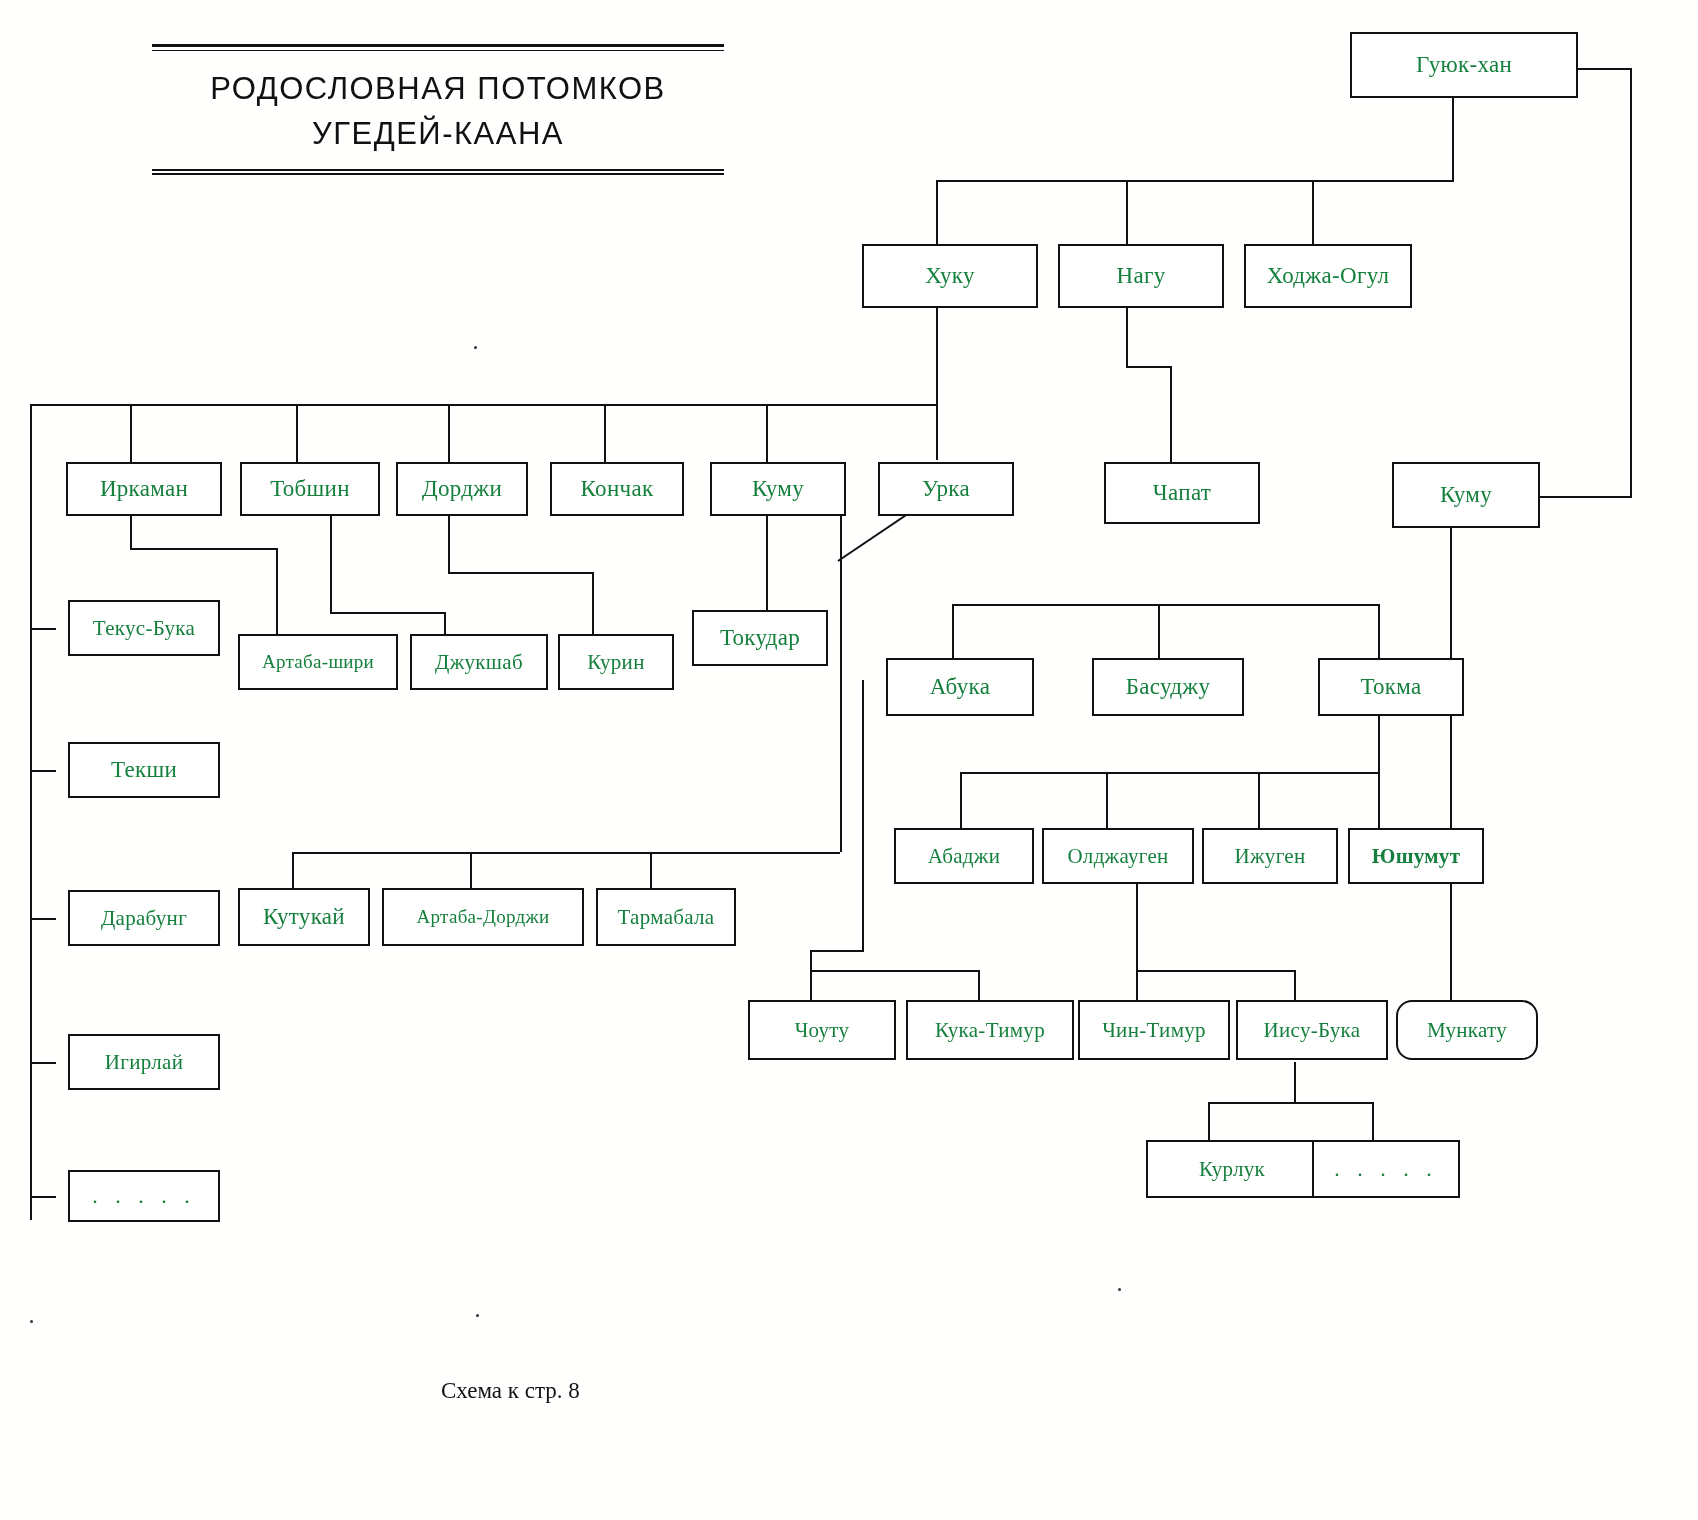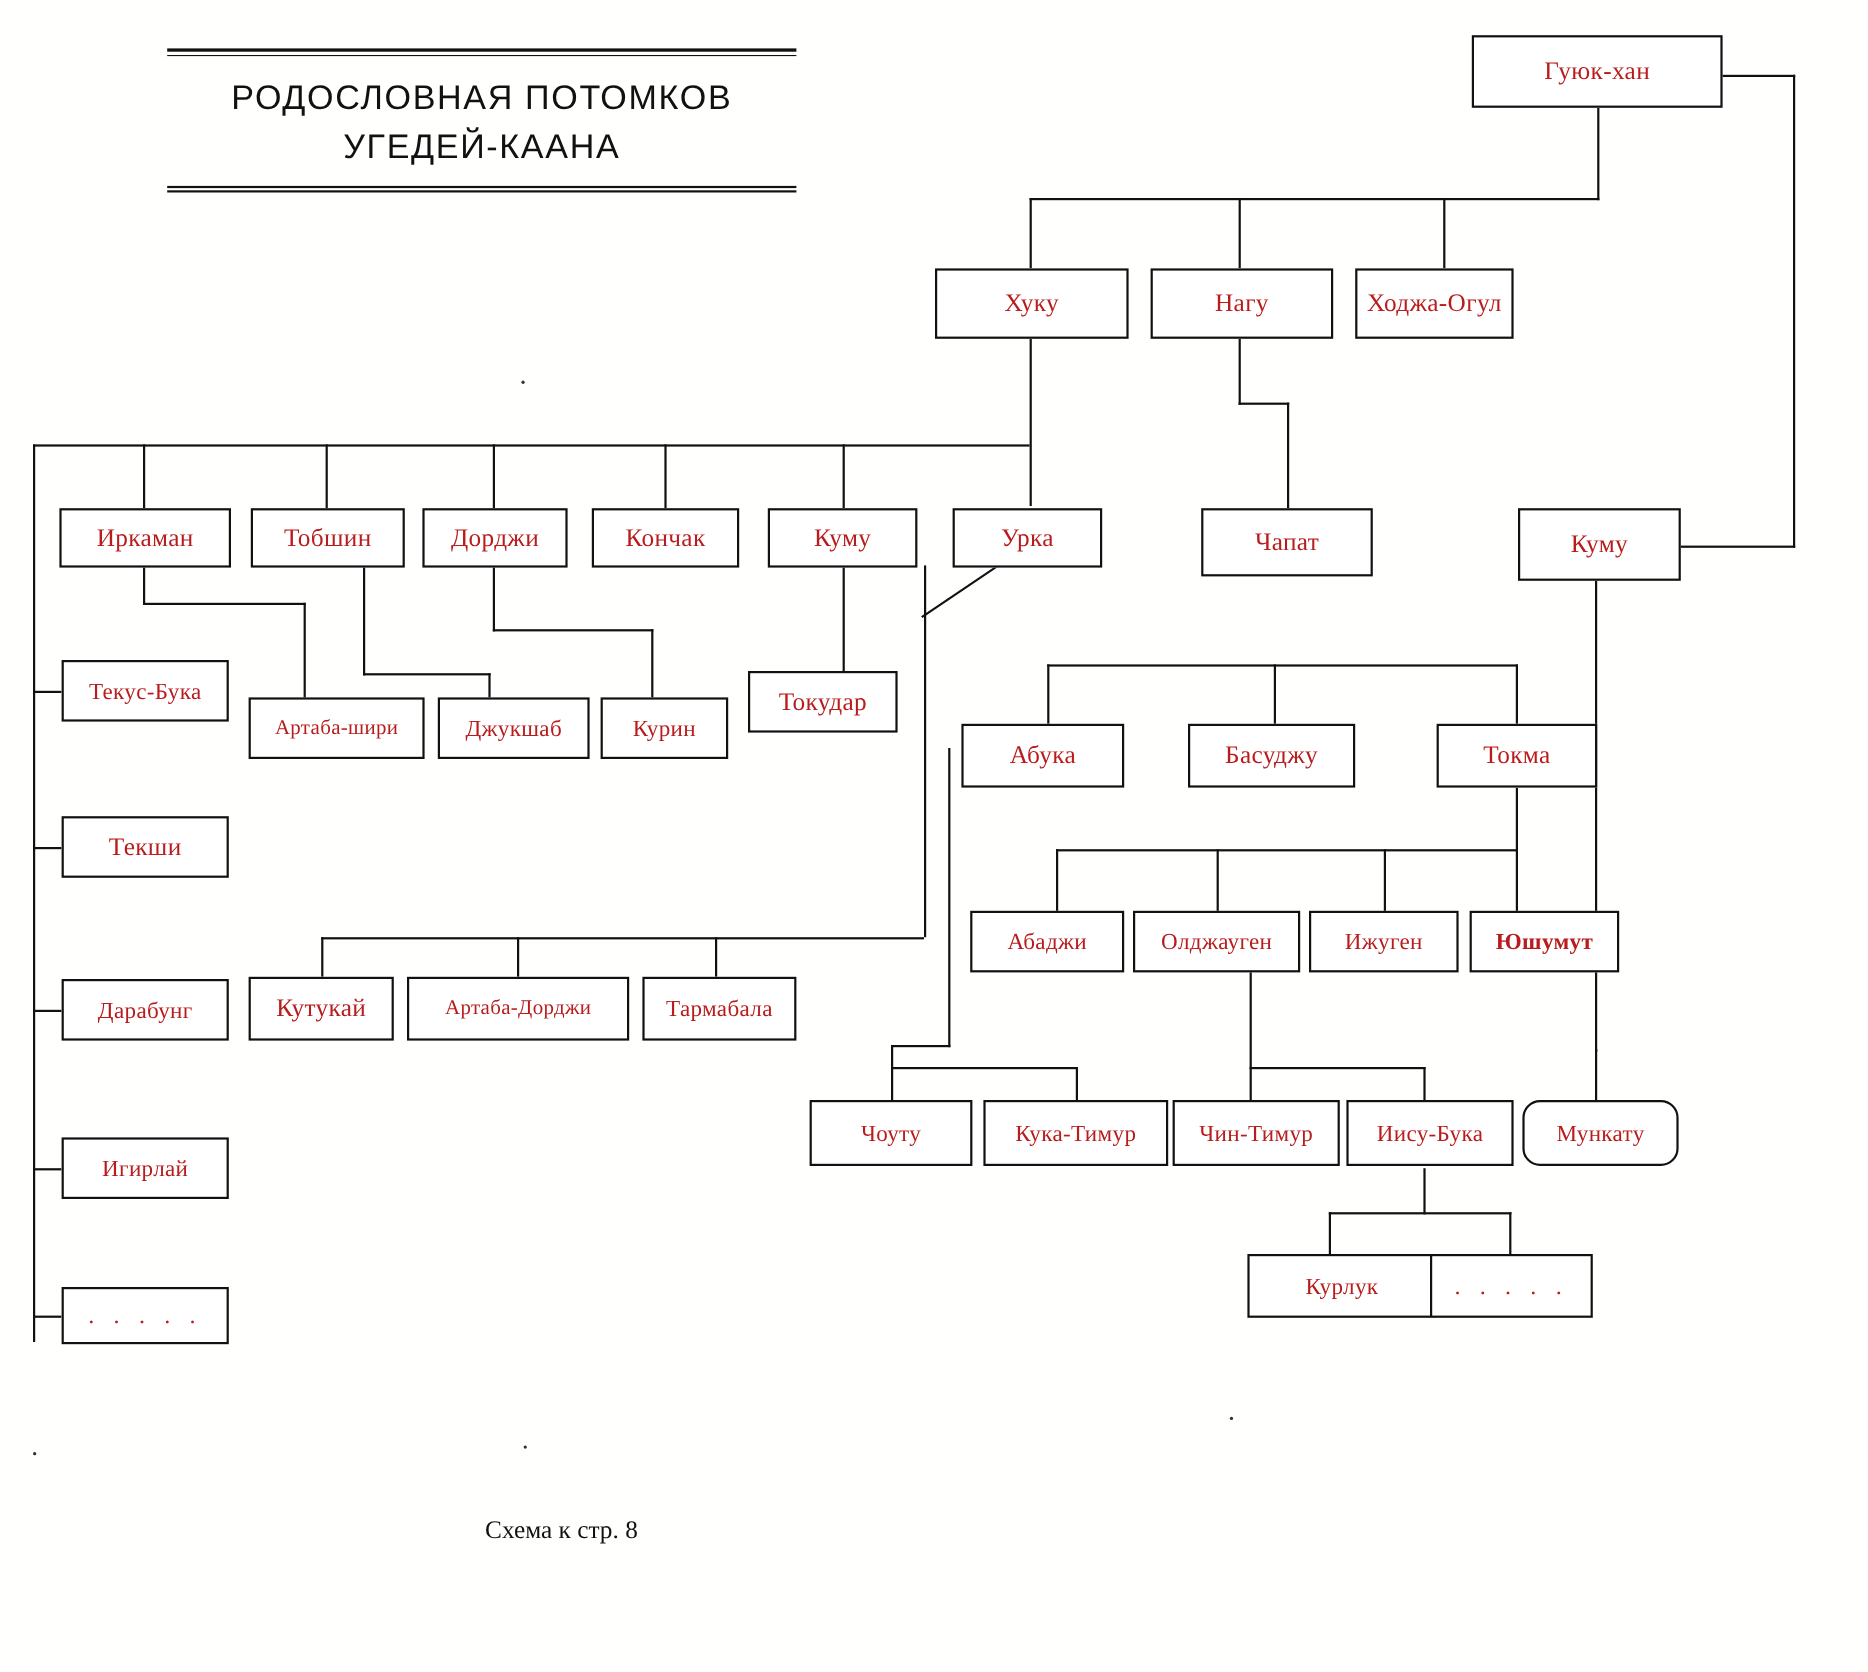--- a/index.html
+++ b/index.html
@@ -49,25 +49,26 @@
   .node {
     position: absolute;
     border: 2px solid #111;
     background: #ffffff;
     box-sizing: border-box;
     display: flex;
     align-items: center;
     justify-content: center;
     font-family: "Liberation Serif", serif;
     font-size: 23px;
-    color: #b91c1c;
+    color: #15803d;
     letter-spacing: 0.3px;
     z-index: 5;
     text-align: center;
     padding: 0 4px;
+    margin-left: 12px;
   }
   .node.small { font-size: 21px; }
   .node.tiny  { font-size: 19px; }
   .node.dots  { letter-spacing: 6px; font-size: 22px; }
 
   
   .ln {
     position: absolute;
     background: #111;
     z-index: 1;
@@ -194,21 +195,21 @@
   <div class="node" style="left:1338px; top:32px; width:228px; height:66px;">
     <span>Гуюк-хан</span>
   </div>
 
   <div class="node" style="left:850px; top:244px; width:176px; height:64px;">
     <span>Хуку</span>
   </div>
   <div class="node" style="left:1046px; top:244px; width:166px; height:64px;">
     <span>Нагу</span>
   </div>
-  <div class="node" style="left:1232px; top:244px; width:144px; height:64px;">
+  <div class="node" style="left:1232px; top:244px; width:168px; height:64px;">
     <span>Ходжа-Огул</span>
   </div>
 
   <div class="node" style="left:1092px; top:462px; width:156px; height:62px;">
     <span>Чапат</span>
   </div>
   <div class="node" style="left:1380px; top:462px; width:148px; height:66px;">
     <span>Куму</span>
   </div>
 

